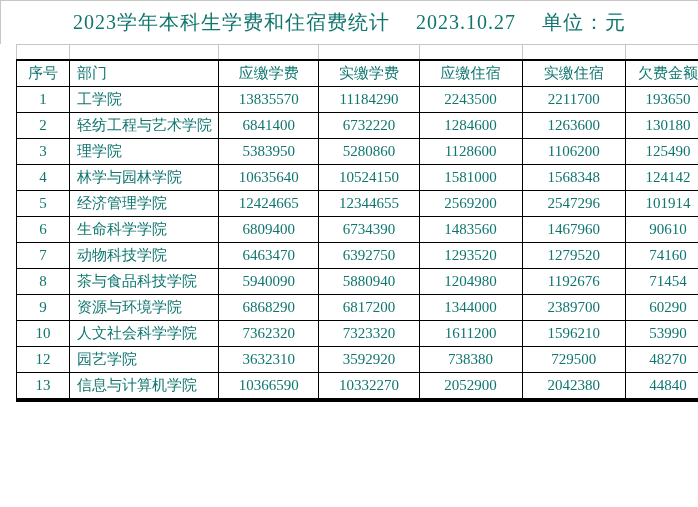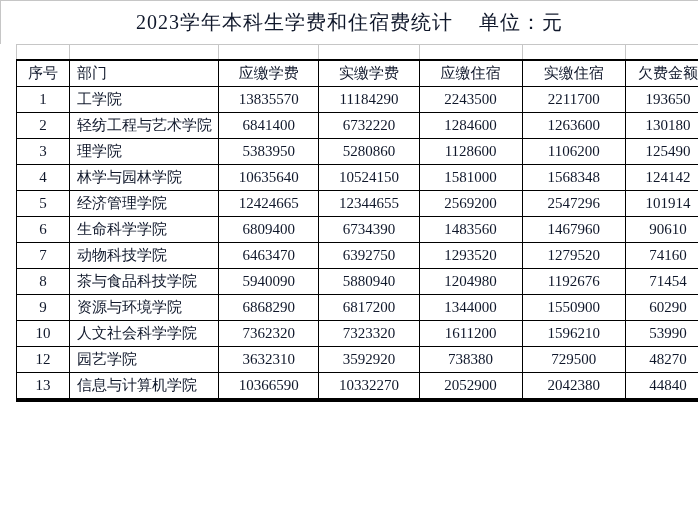--- a/index.html
+++ b/index.html
@@ -1,18 +1,18 @@
 <!DOCTYPE html>
 <html><head>
 <meta charset="utf-8">
 <style>
   html, body { margin: 0; padding: 0; background: #ffffff; }
   .sheet {
     width: 698px; height: 490px; overflow: hidden; background: #ffffff;
-    color: #0f172a;
+    color: #0f766e;
     font-family: "Liberation Serif", "DejaVu Serif", serif;
     box-sizing: border-box;
   }
   .title-area {
     height: 43px;
     border-top: 1px solid #c6c6c6;
     border-left: 1px solid #c6c6c6;
     display: flex; align-items: center; justify-content: center;
     gap: 26px;
     font-size: 20px;
@@ -60,20 +60,21 @@
     border-bottom: 4px solid #000000;
   }
 </style>
 </head>
 <body>
 
 <div class="sheet">
 
   <div class="title-area">
     <span>2023学年本科生学费和住宿费统计</span>
+    <span>2023.10.27</span>
     <span>单位：元</span>
   </div>
 
   <table class="fee-table">
     <colgroup>
       <col style="width:53px">
         <col style="width:149px">
         <col style="width:100px">
       <col style="width:100px">
         <col style="width:103px">
@@ -172,21 +173,21 @@
     <td>1204980</td>
     <td>1192676</td>
     <td>71454</td>
   </tr>
         <tr>
     <td>9</td>
     <td>资源与环境学院</td>
     <td>6868290</td>
     <td>6817200</td>
     <td>1344000</td>
-    <td>1550900</td>
+    <td>2389700</td>
     <td>60290</td>
   </tr>
         <tr>
     <td>10</td>
     <td>人文社会科学学院</td>
     <td>7362320</td>
     <td>7323320</td>
     <td>1611200</td>
     <td>1596210</td>
     <td>53990</td>

